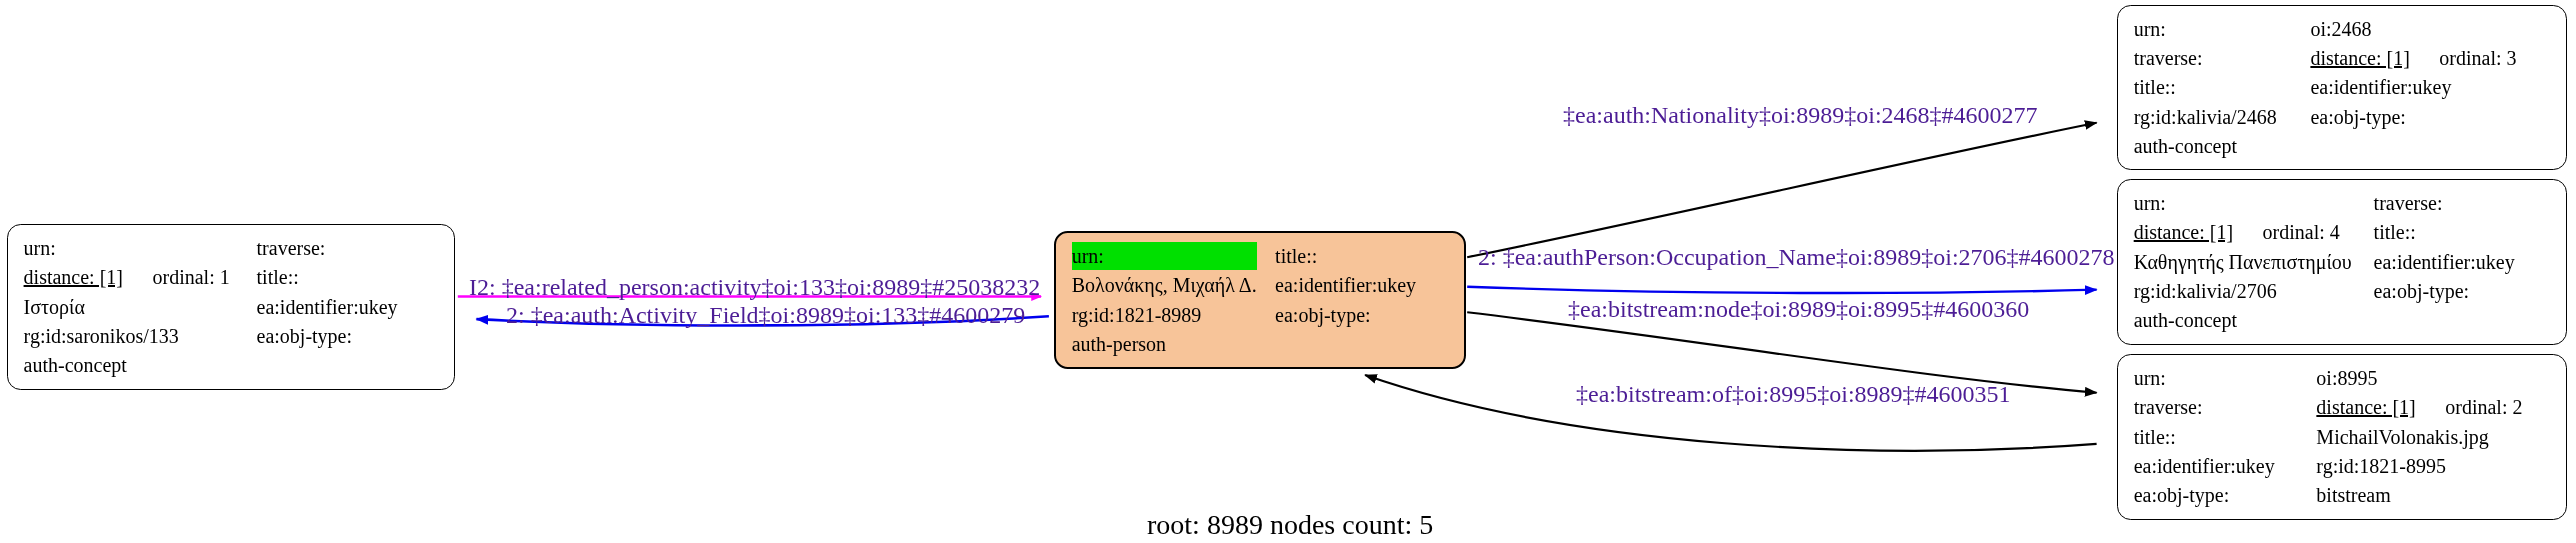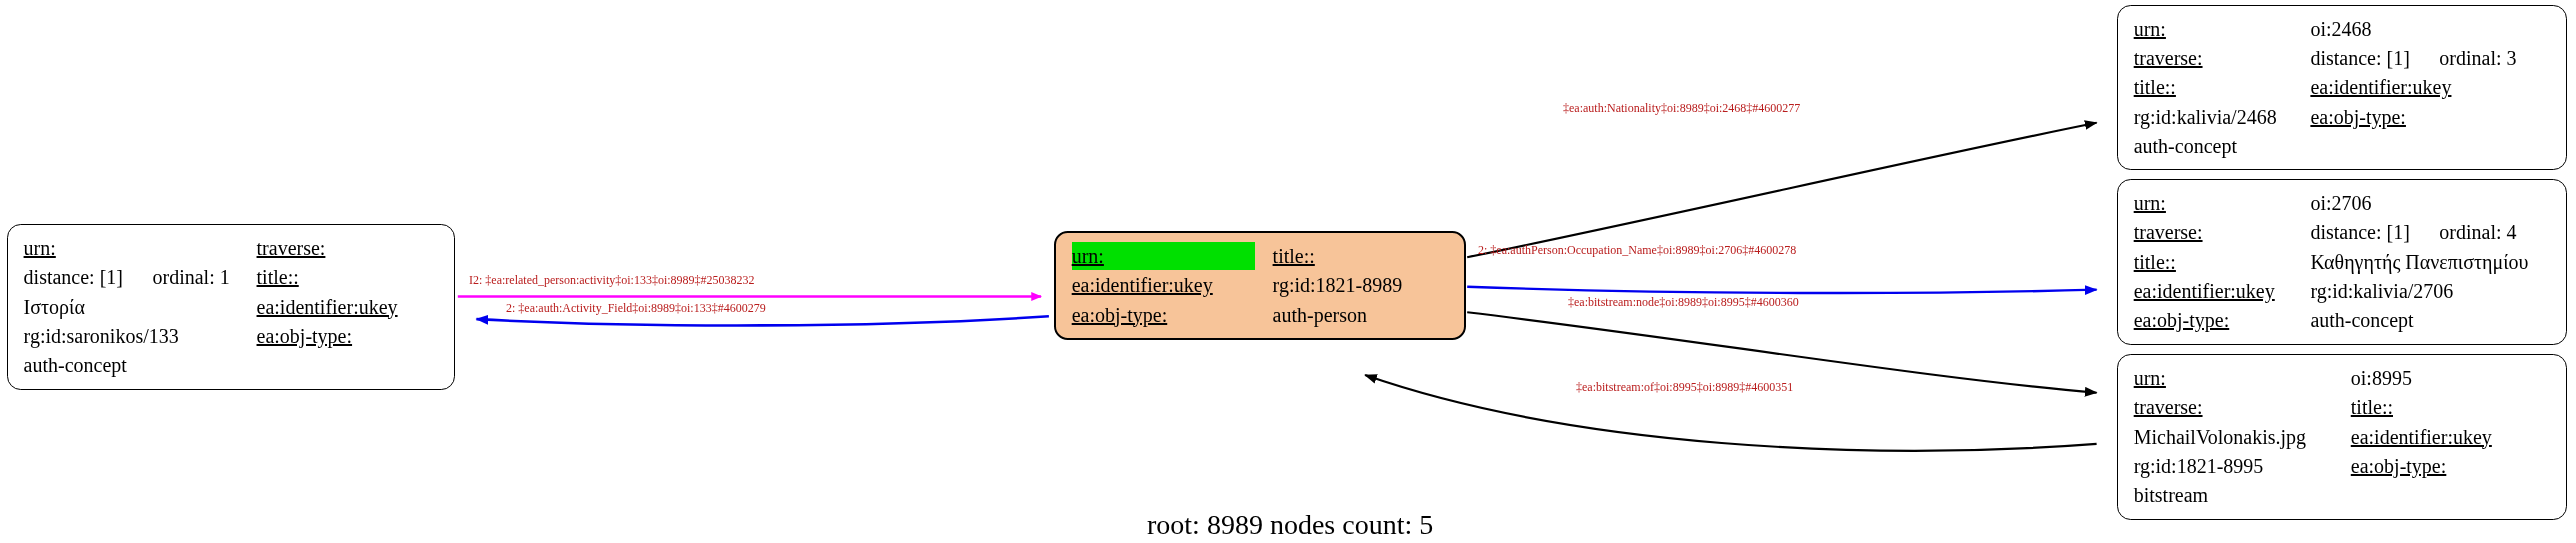--- a/index.html
+++ b/index.html
@@ -38,45 +38,45 @@
     display: grid;
     grid-template-columns: auto auto;
     row-gap: 1px;
     column-gap: 0px;
     font-size: 20px;
     line-height: 1.42;
     white-space: nowrap;
   }
   .kv .k {
     padding-right: 17.7px;
-    text-decoration: underline;
   }
   .kv .v {
     padding-right: 3.9px;
   }
   .kv .hl {
     background: #00e000;
   }
   .kv .hl.k {
     padding-right: 0;
     margin-right: 17.7px;
   }
   .traverse-v {
     display: inline-block;
+    text-decoration: underline;
   }
   .traverse-v .ord {
     display: inline-block;
     margin-left: 29.5px;
   }
   .edge-label {
     position: absolute;
-    font-size: 12px;
+    font-size: 24px;
     line-height: 1.2;
     white-space: nowrap;
-    color: #b91c1c;
+    color: #4c1d95;
   }
   .caption {
     position: absolute;
     font-size: 28px;
     white-space: nowrap;
   }
 </style>
 </head>
 <body>
 
@@ -122,20 +122,21 @@
     <span class="k">ea:obj-type:</span>
     <span class="v">auth-concept</span>
   </div>
 </div>
 
 <div class="node-box root" style="left:1054px; top:231px; width:412px;">
   <div class="kv">
     <span class="k hl">urn:</span>
 
     <span class="k">title::</span>
+    <span class="v">Βολονάκης, Μιχαήλ Δ.</span>
 
     <span class="k">ea:identifier:ukey</span>
     <span class="v">rg:id:1821-8989</span>
 
     <span class="k">ea:obj-type:</span>
     <span class="v">auth-person</span>
   </div>
 </div>
 
 <div class="node-box" style="left:2117px; top:4.9px; width:450px;">
@@ -152,21 +153,20 @@
     <span class="v">rg:id:kalivia/2468</span>
 
     <span class="k">ea:obj-type:</span>
     <span class="v">auth-concept</span>
   </div>
 </div>
 
 <div class="node-box" style="left:2117px; top:179px; width:450px;">
   <div class="kv">
     <span class="k">urn:</span>
-    <span class="v">oi:2706</span>
 
     <span class="k">traverse:</span>
     <span class="v traverse-v"><span>distance: [1]</span><span class="ord">ordinal: 4</span></span>
 
     <span class="k">title::</span>
     <span class="v">Καθηγητής Πανεπιστημίου</span>
 
     <span class="k">ea:identifier:ukey</span>
     <span class="v">rg:id:kalivia/2706</span>
 
@@ -174,20 +174,21 @@
     <span class="v">auth-concept</span>
   </div>
 </div>
 
 <div class="node-box" style="left:2117px; top:354px; width:450px;">
   <div class="kv">
     <span class="k">urn:</span>
     <span class="v">oi:8995</span>
 
     <span class="k">traverse:</span>
+    <span class="v traverse-v"><span>distance: [1]</span><span class="ord">ordinal: 2</span></span>
 
     <span class="k">title::</span>
     <span class="v">MichailVolonakis.jpg</span>
 
     <span class="k">ea:identifier:ukey</span>
     <span class="v">rg:id:1821-8995</span>
 
     <span class="k">ea:obj-type:</span>
     <span class="v">bitstream</span>
   </div>

